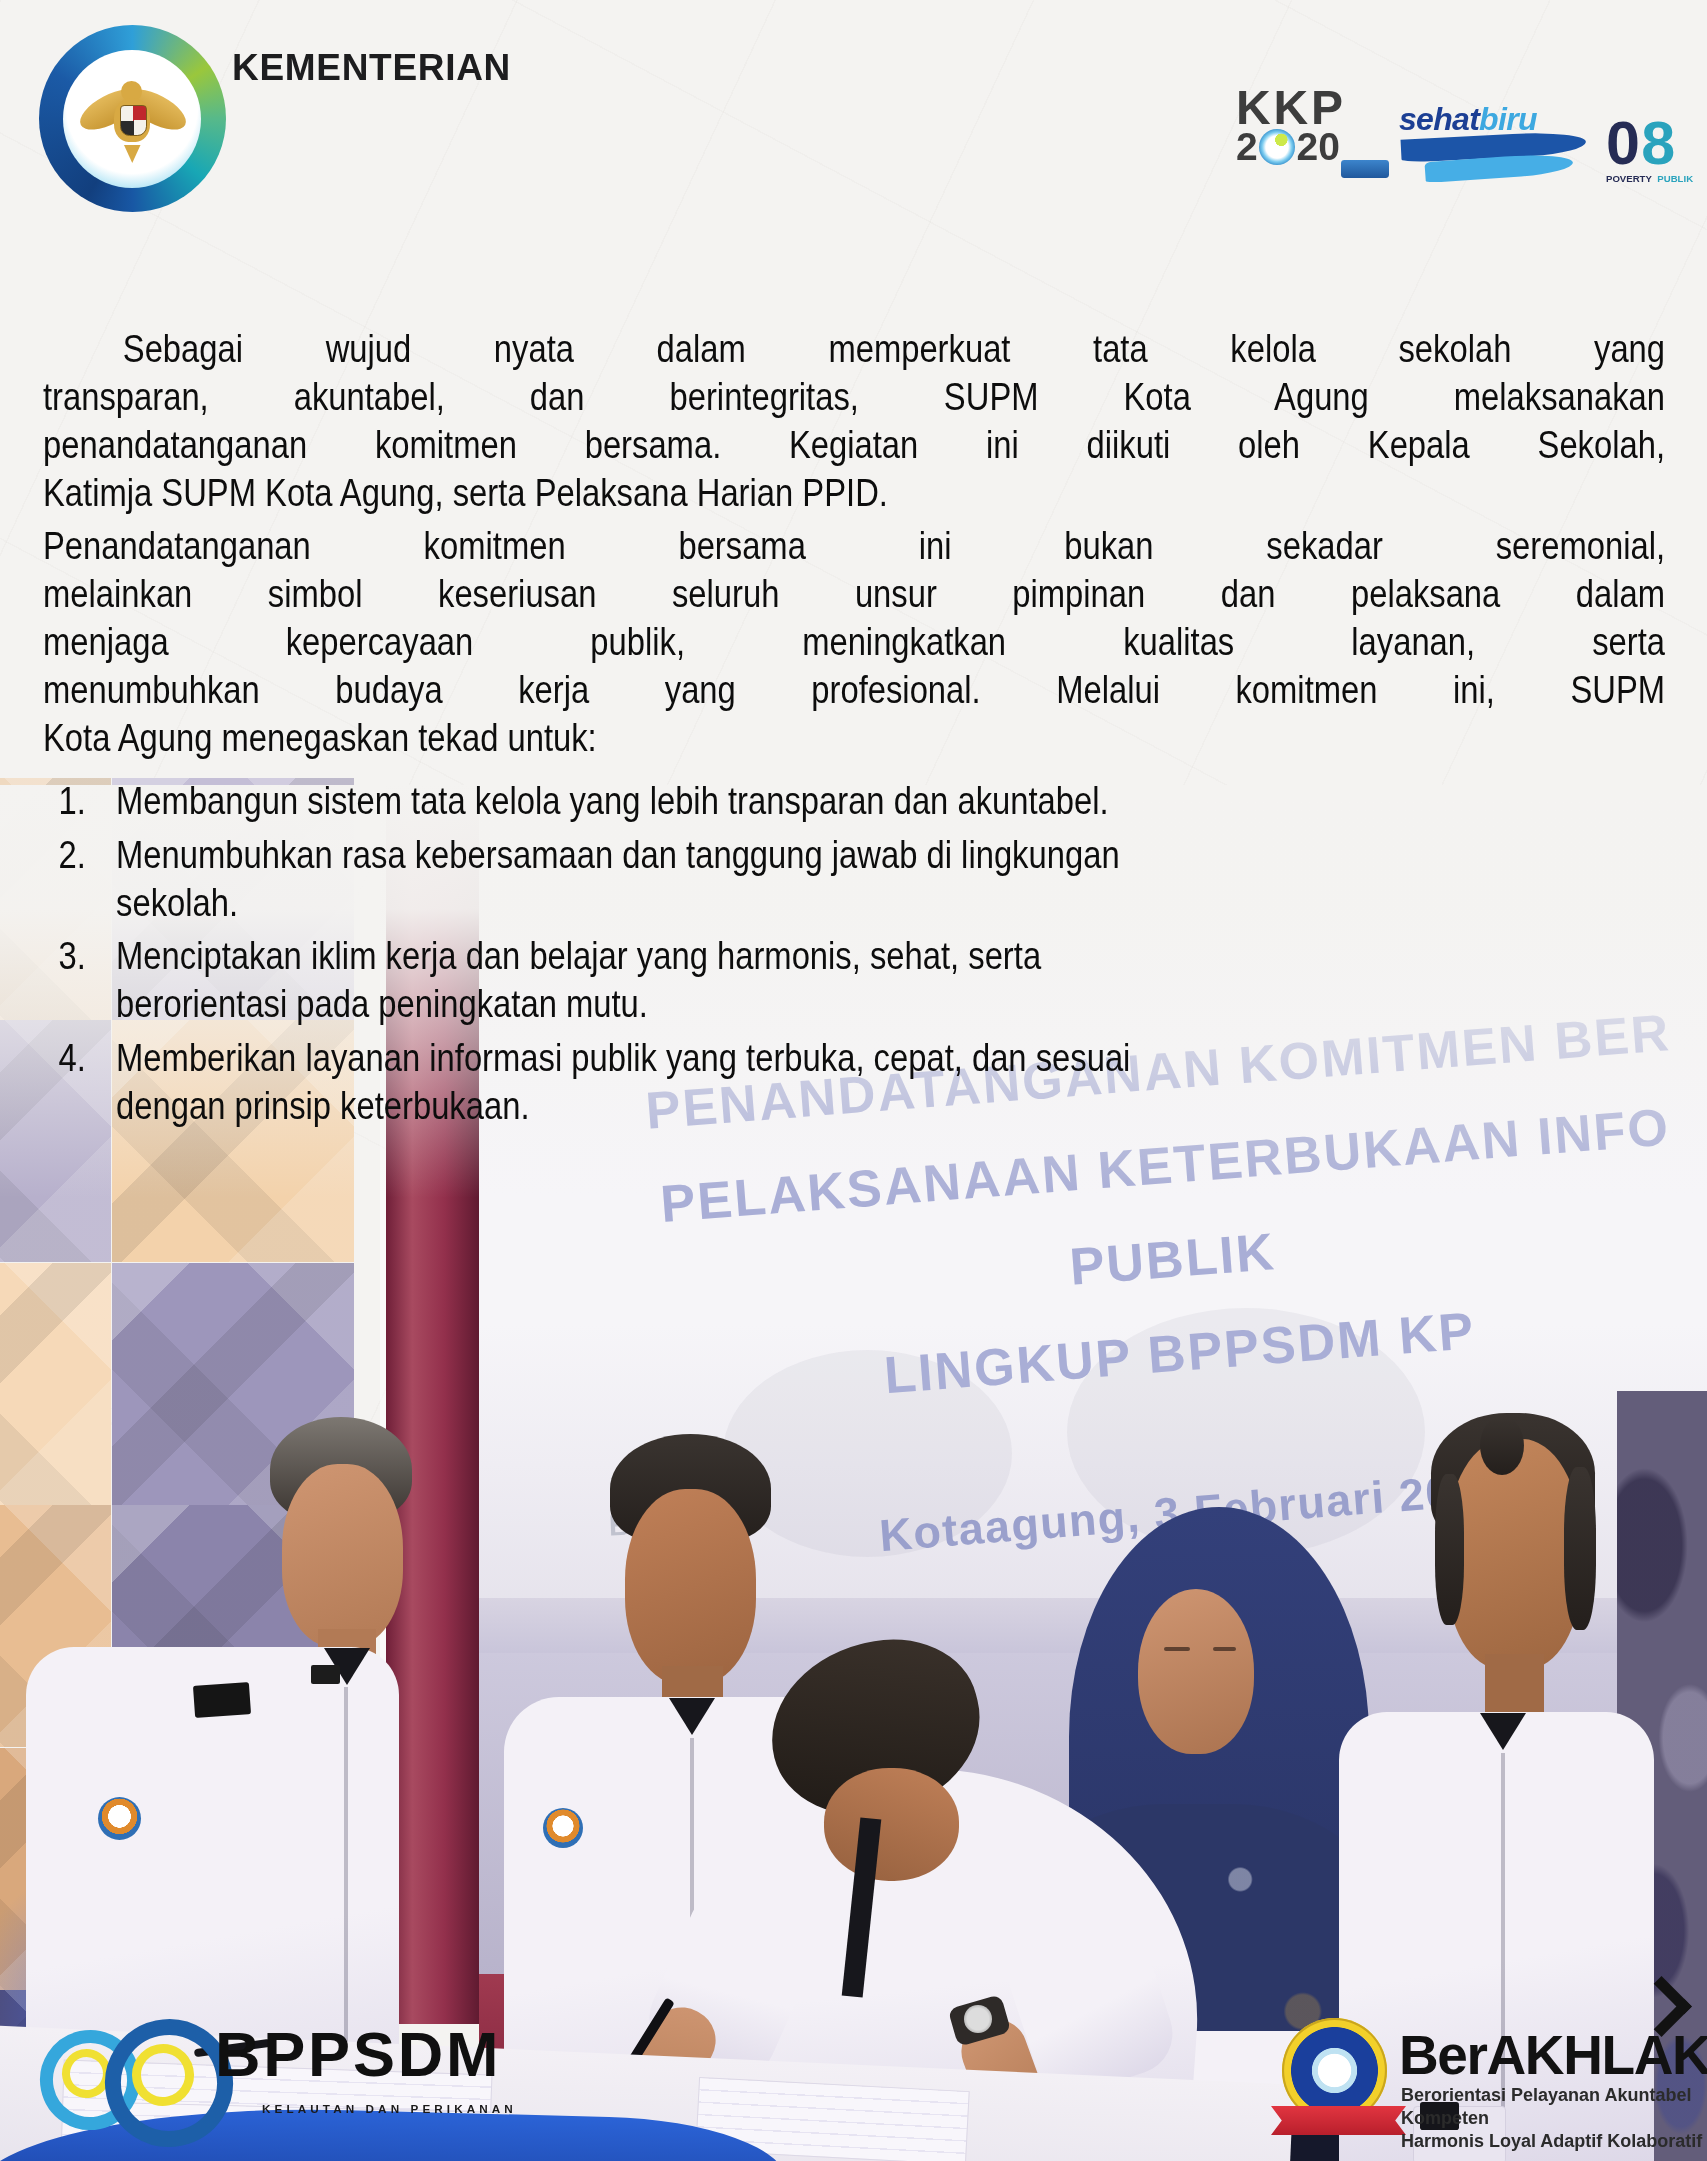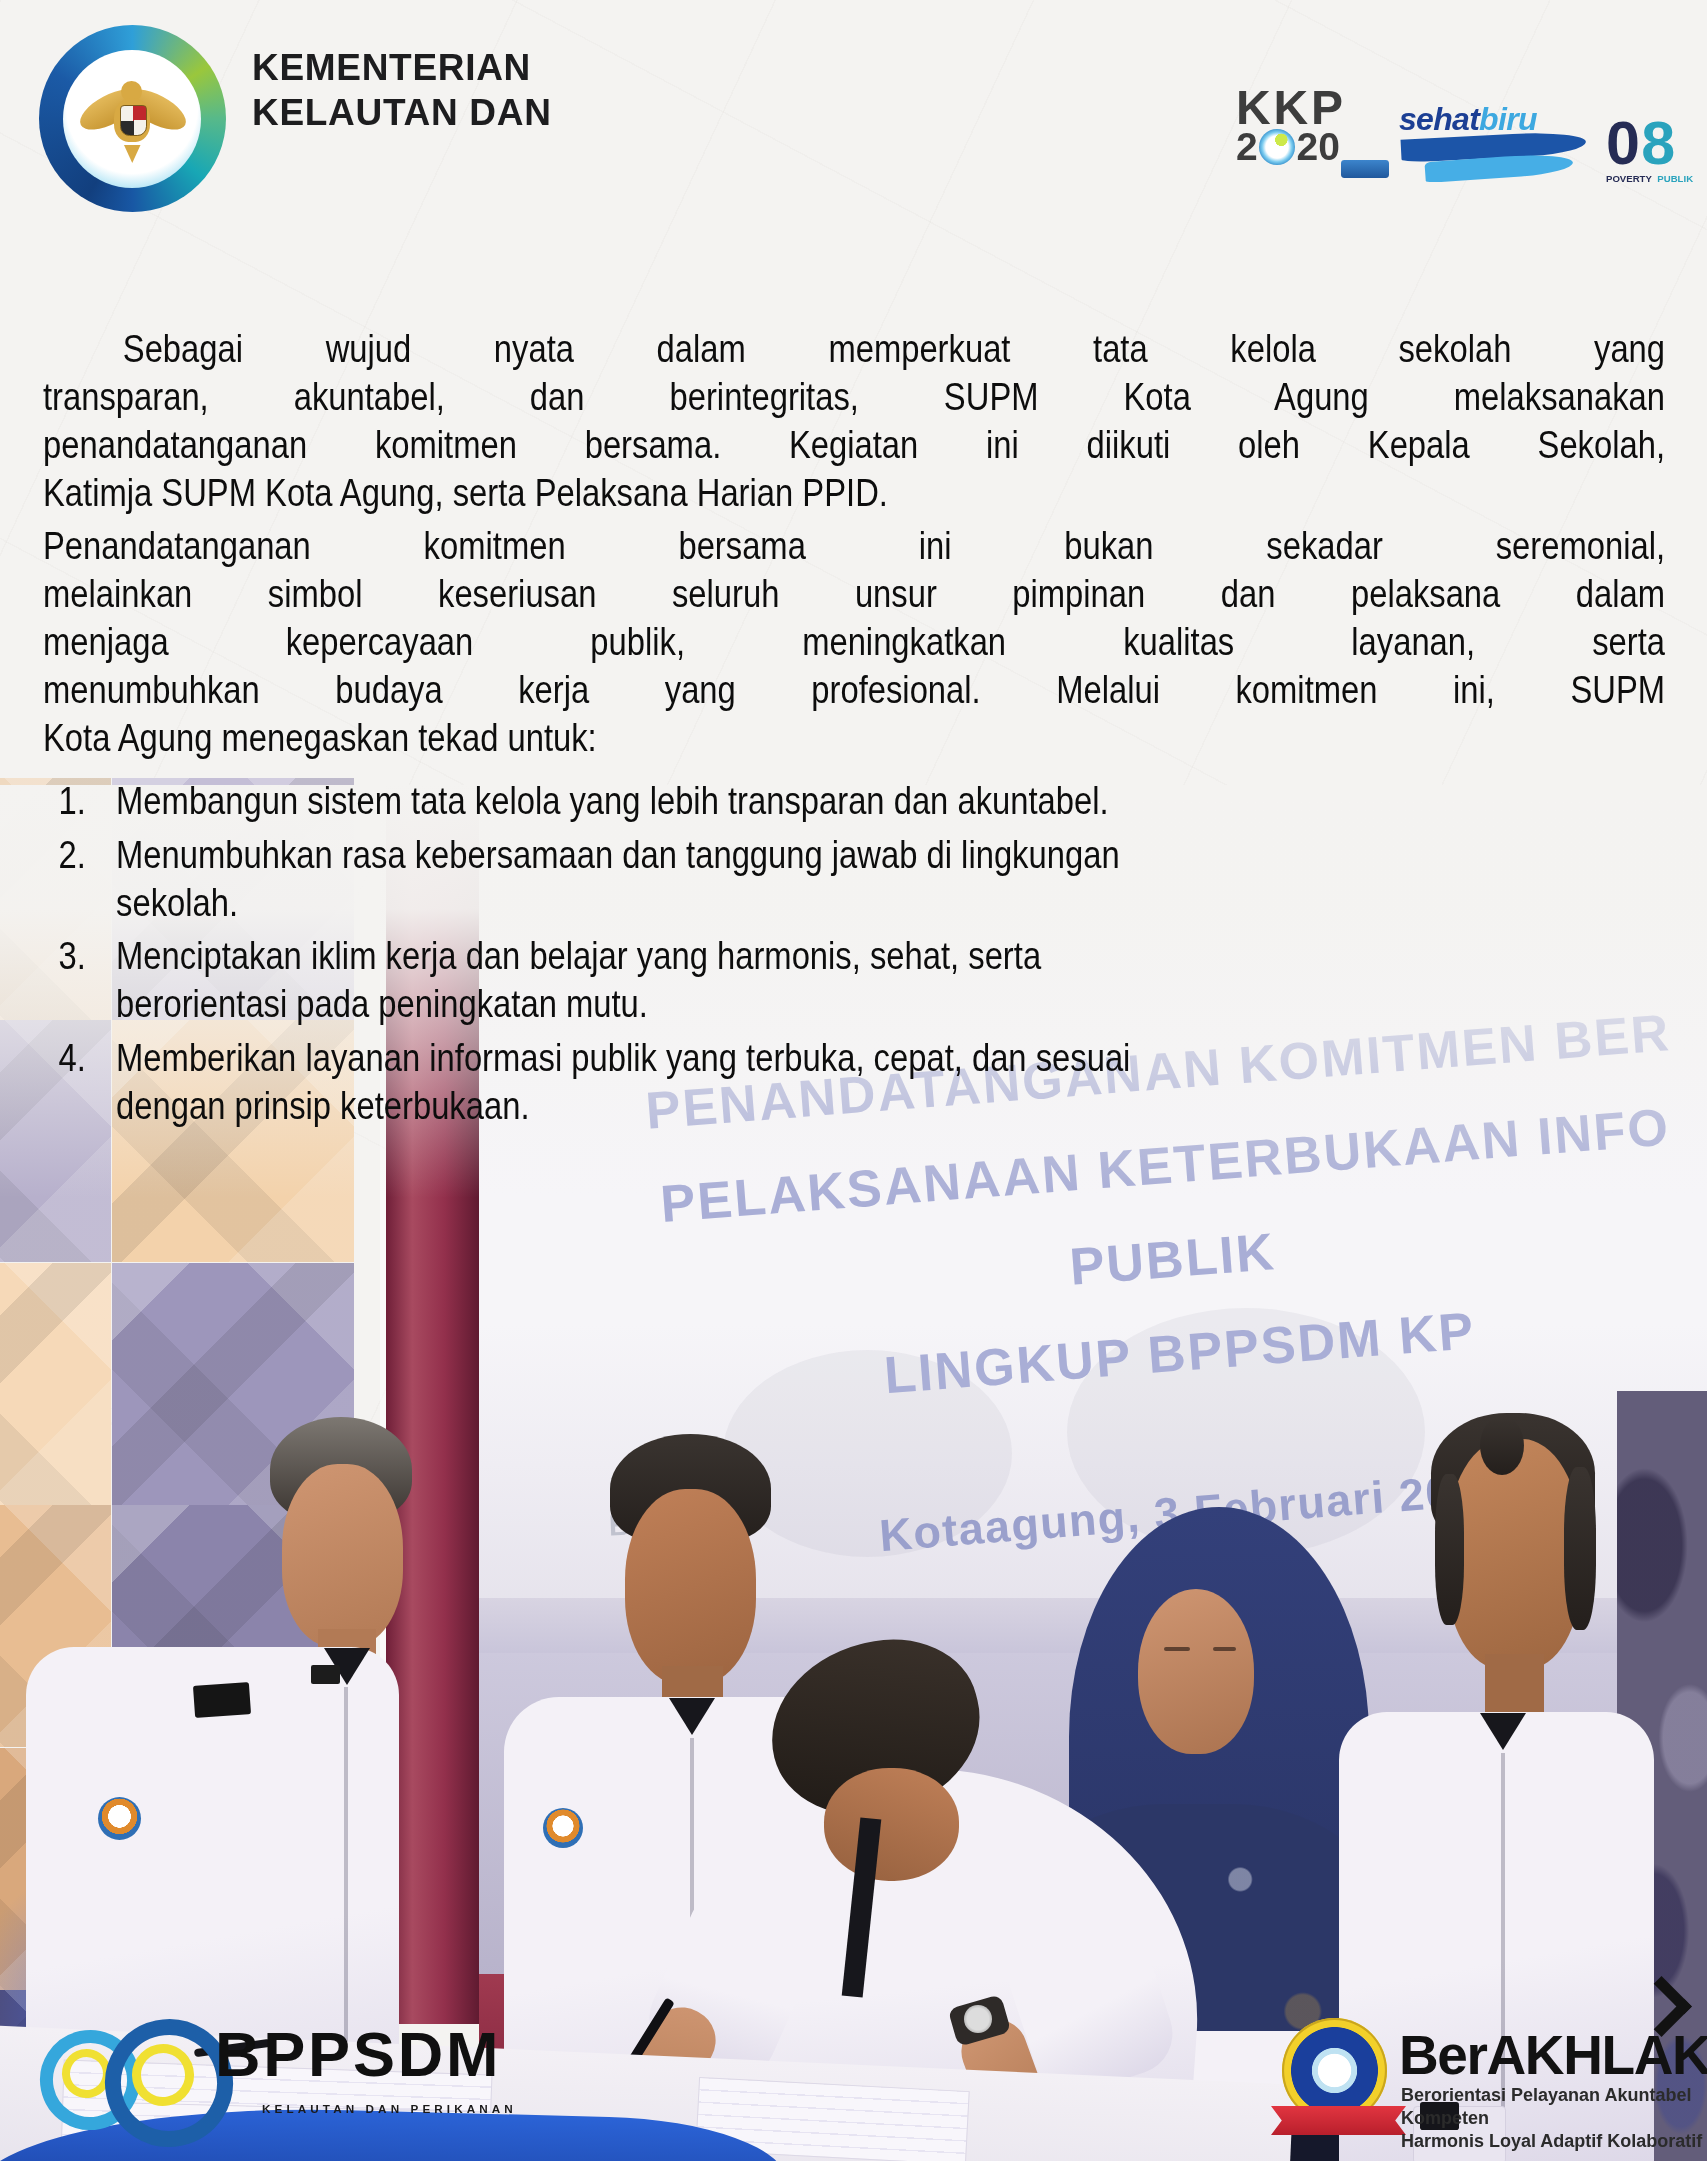--- a/index.html
+++ b/index.html
@@ -15,21 +15,21 @@
   .kkp-ring{left:39px;top:25px;width:187px;height:187px;border-radius:50%;
     background:conic-gradient(from 210deg,#123f7e,#1b5aa6 90deg,#2f9fd8 150deg,#9ac73c 205deg,#57b98a 240deg,#18a7b5 280deg,#1857a4 330deg,#123f7e);}
   .kkp-ring-gap{left:63px;top:50px;width:138px;height:138px;border-radius:50%;
     background:radial-gradient(circle at 50% 42%,#ffffff 0 62%,#bfe9f7 75%,#35b6e8 100%);}
   .garuda-wing{width:66px;height:29px;border-radius:50%;background:linear-gradient(#e3b95a,#c99834);}
   .garuda-body{left:114px;top:98px;width:36px;height:44px;border-radius:46% 46% 40% 40%;background:#d8a943;}
   .garuda-head{left:121px;top:81px;width:20.7px;height:20.7px;border-radius:50%;background:#d8a943;}
   .garuda-shield{left:120px;top:105px;width:25px;height:29px;border-radius:4.1px 4.1px 9.6px 9.6px;border:1.4px solid #7a5c1c;
     background:conic-gradient(#c0272d 0 90deg,#f4f1ea 90deg 180deg,#2b2b2b 180deg 270deg,#f4f1ea 270deg 360deg);}
   .garuda-tail{left:124px;top:145px;width:16.5px;height:18px;background:#d8a943;clip-path:polygon(50% 100%,0 0,100% 0);}
-  .ministry-text{left:252px;top:45px;width:386px;font-size:37px;line-height:45px;font-weight:700;color:#1d1d1f;letter-spacing:0.7px;}
+  .ministry-text{left:232px;top:45px;width:386px;font-size:37px;line-height:45px;font-weight:700;color:#1d1d1f;letter-spacing:0.7px;}
 
   .kkp2025{left:1236px;top:88px;width:155px;color:#3d3d3d;font-weight:800;}
   .kkp2025 .row1{font-size:48px;letter-spacing:2.8px;line-height:39px;}
   .kkp2025 .row2{font-size:39px;line-height:40px;display:flex;align-items:center;}
   .ring0{display:inline-block;width:36px;height:36px;border-radius:50%;margin:0 1.4px;
     background:radial-gradient(circle at 62% 30%,#cde94a 0 18%,transparent 19%),
     radial-gradient(circle at 50% 50%,#ffffff 0 44%,#7ecdf0 58%,#1f7ec2 78%,#9fd6f2 100%);}
   .kkp-badge{left:1341px;top:160px;width:48px;height:18px;border-radius:3.4px;background:linear-gradient(#3c85cc,#20589c);}
   .panganbiru{left:1399px;top:101px;width:189px;font-weight:800;font-size:32px;letter-spacing:-0.7px;font-style:italic;}
   .pb-wave1{left:1401px;top:135px;width:185px;height:23.4px;background:#1c55a8;border-radius:0 80% 60% 40%/0 100% 100% 30%;transform:rotate(-3deg);}
@@ -113,21 +113,20 @@
   <div class="abs kkp-ring-gap"></div>
   <div class="abs garuda-wing" style="left:77px;top:95px;transform:rotate(-28deg);"></div>
   <div class="abs garuda-wing" style="left:123px;top:95px;transform:rotate(28deg);"></div>
   <div class="abs garuda-head"></div>
   <div class="abs garuda-body"></div>
   <div class="abs garuda-tail"></div>
   <div class="abs garuda-shield"></div>
 
   <div class="abs ministry-text">
     <div>KEMENTERIAN</div>
-    <div>KELAUTAN DAN</div>
   </div>
 
   <div class="abs kkp2025">
     <div class="row1">KKP</div>
     <div class="row2">
       <span>2</span>
         <span class="ring0"></span>
         <span>20</span>
     </div>
   </div>

